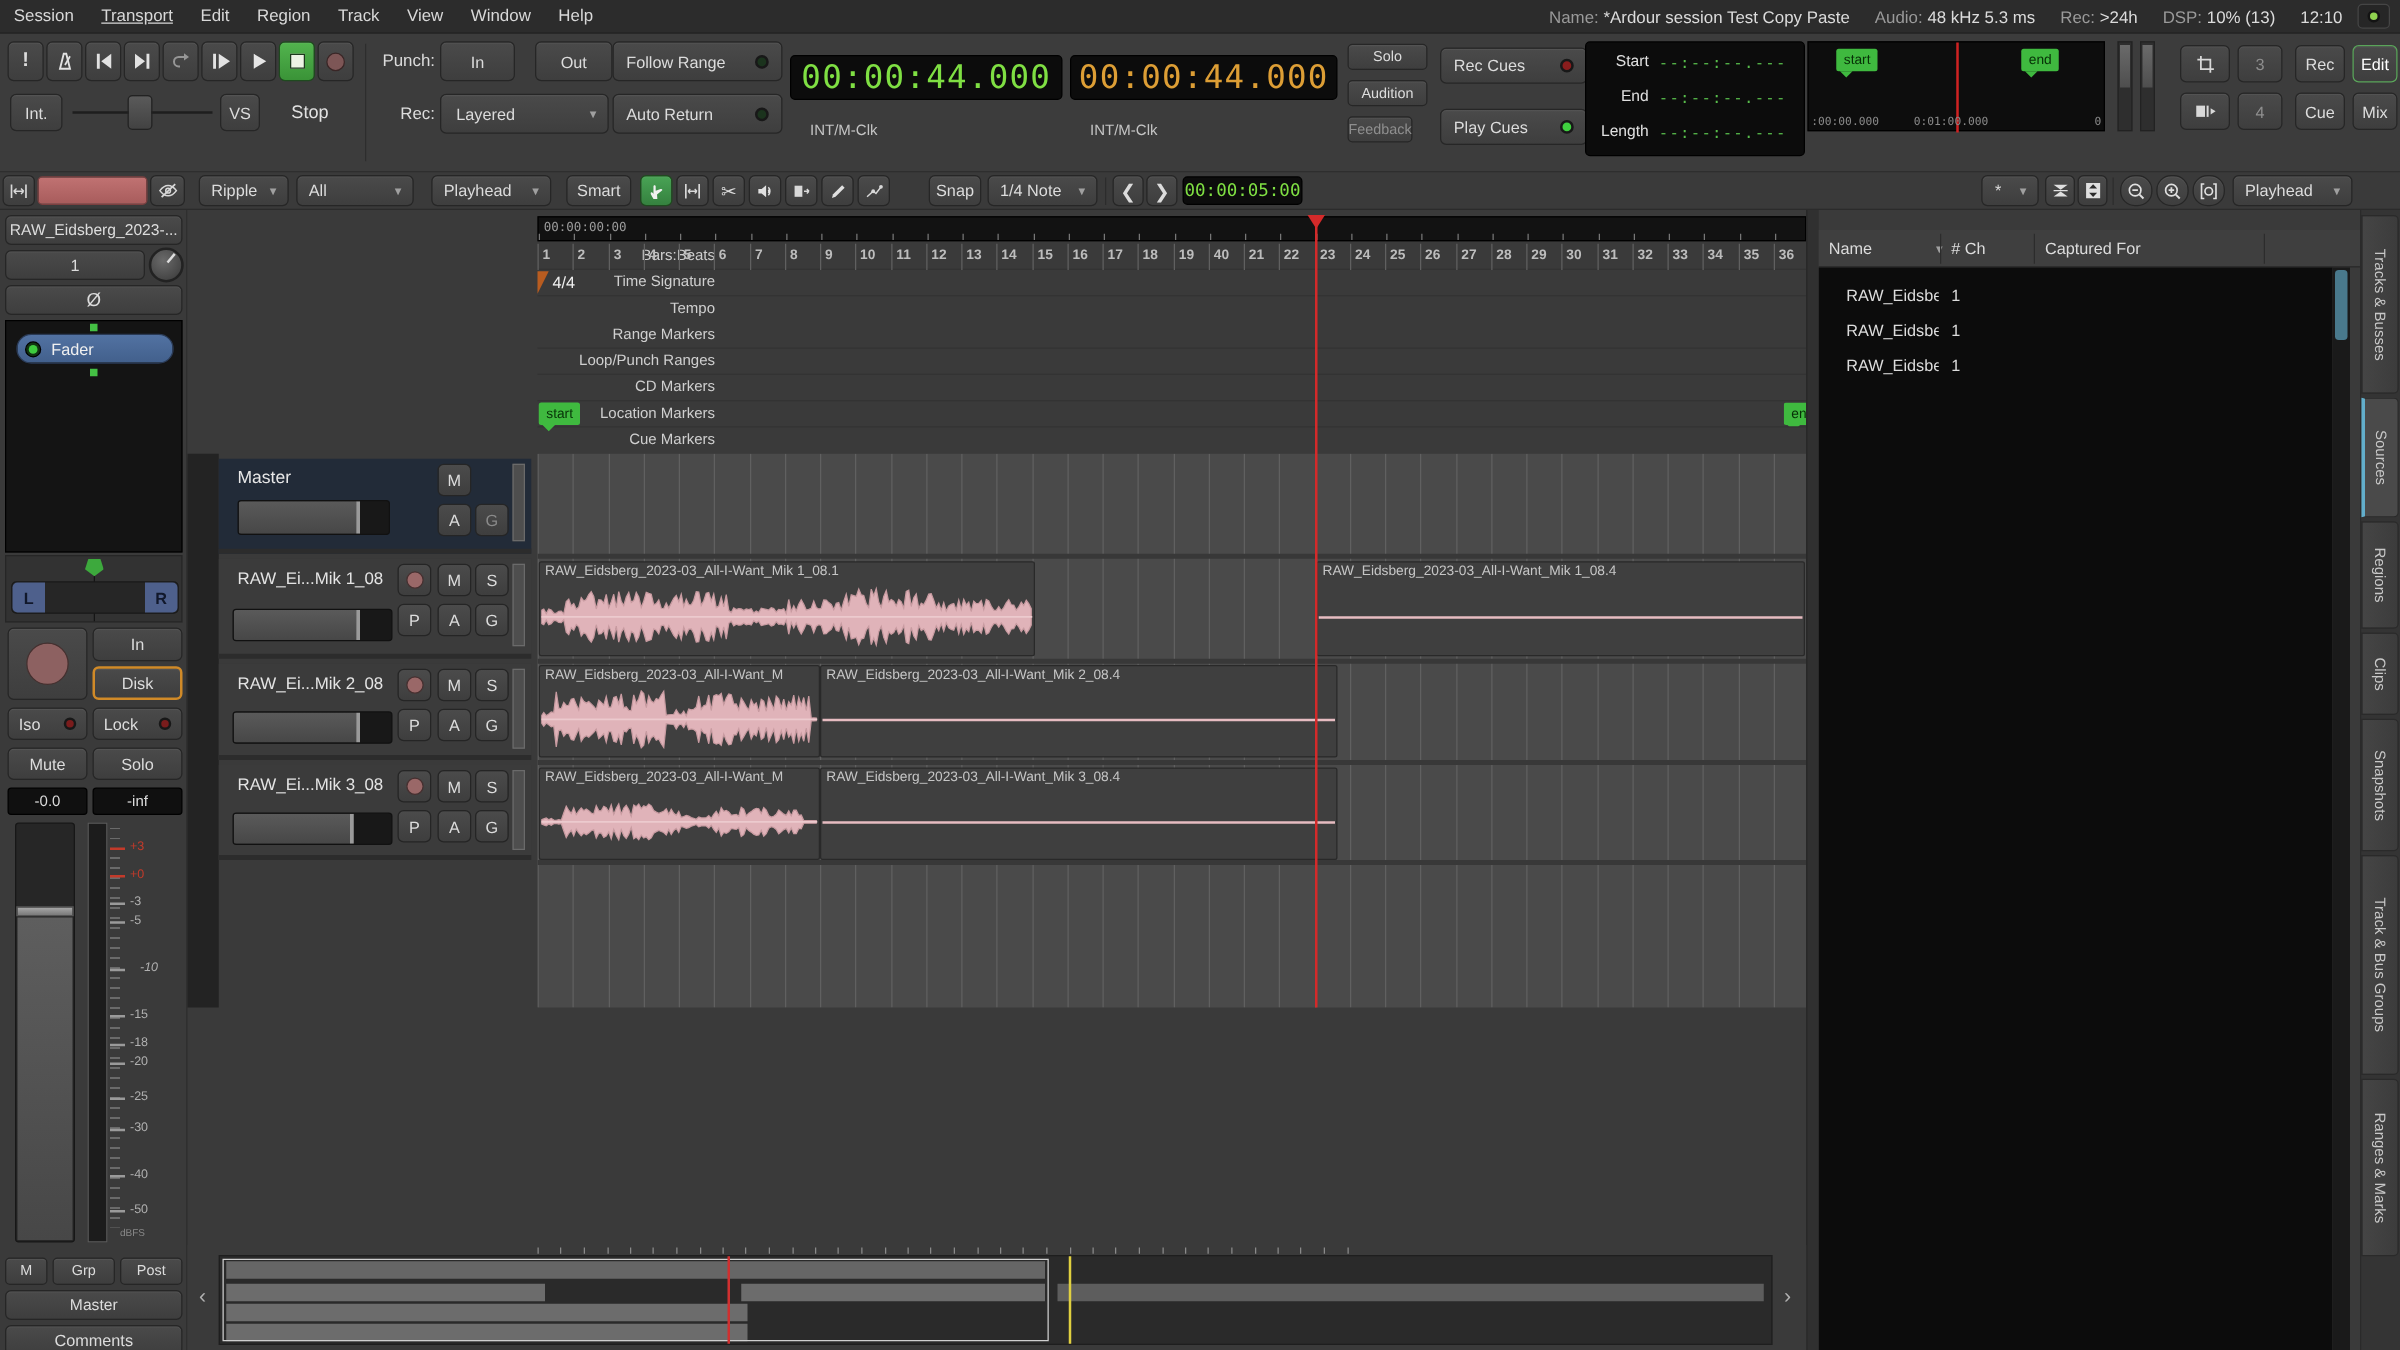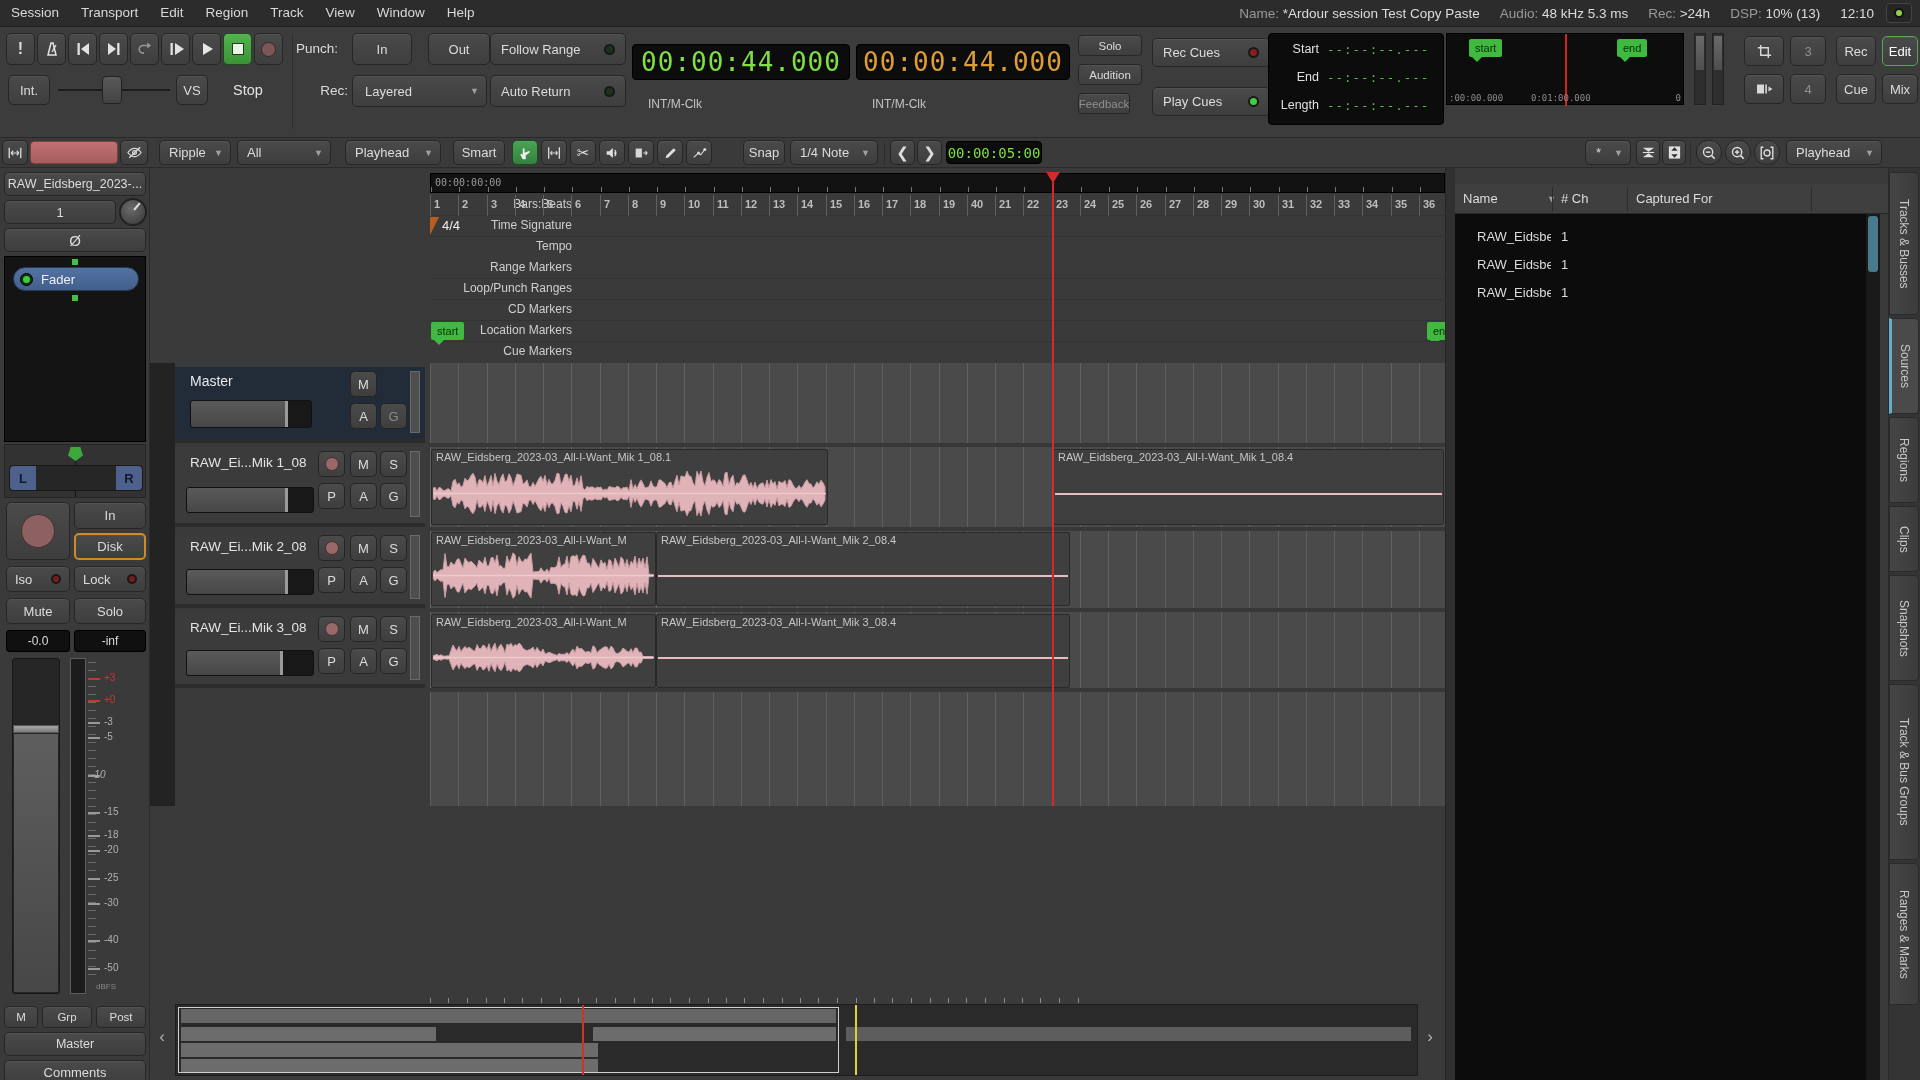--- a/index.html
+++ b/index.html
@@ -37,21 +37,21 @@
   .barnum{position:absolute;font-size:11px;color:#bdbdbd;font-weight:bold}
   .sep-v{position:absolute;width:1px;background:#2c2c2c}
   svg{display:block}
 </style>
 </head>
 <body>
 
 <div class="a menubar">
   <div id="menu-items" style="display:flex">
       <div class="menuitem" style="position: static;">Session</div>
-      <div class="menuitem" style="position: static;">Transport</div>
+      <div class="menuitem" style="position: static; text-decoration: underline;">Transport</div>
       <div class="menuitem" style="position: static;">Edit</div>
       <div class="menuitem" style="position: static;">Region</div>
       <div class="menuitem" style="position: static;">Track</div>
       <div class="menuitem" style="position: static;">View</div>
       <div class="menuitem" style="position: static;">Window</div>
       <div class="menuitem" style="position: static;">Help</div>
     </div>
   <div style="position:absolute;right:46px;display:flex;gap:20px;align-items:center;font-size:13.5px">
     <span><span class="dimtxt">Name:</span> <span>*Ardour session Test Copy Paste</span></span>
     <span><span class="dimtxt">Audio:</span> <span>48 kHz  5.3 ms</span></span>
@@ -118,21 +118,21 @@
   </div>
   <div class="btn" style="left:176px;top:48px;width:32px;height:30px">
       <span>VS</span>
     </div>
   <div class="a" style="left:216px;top:48px;width:64px;height:30px;display:flex;align-items:center;justify-content:center;font-size:14.5px;color:#e2e2e2">
       <span>Stop</span>
     </div>
 
   <div class="a" style="left:292px;top:8px;width:1px;height:94px;background:#2d2d2d"></div>
 
-  <div class="a" style="left:296px;top:14px;width:52px;font-size:13.5px"><span>Punch:</span></div>
+  <div class="a" style="left:296px;top:14px;width:52px;text-align:right;font-size:13.5px"><span>Punch:</span></div>
   <div class="btn" style="left:352px;top:6px;width:60px;height:32px">
       <span>In</span>
     </div>
   <div class="btn" style="left:428px;top:6px;width:62px;height:32px">
       <span>Out</span>
     </div>
   <div class="a" style="left:296px;top:56px;width:52px;text-align:right;font-size:13.5px"><span>Rec:</span></div>
   <div class="btn" style="left:352px;top:48px;width:135px;height:32px;justify-content:flex-start;padding-left:12px">
       <span>Layered</span>
       <span class="caret abs">▼</span>
@@ -444,21 +444,21 @@
   <div id="meter-scale" class="a" style="left: 88px; top: 490px; width: 60px; height: 340px; background: repeating-linear-gradient(rgb(106, 106, 106) 0px, rgb(106, 106, 106) 1px, transparent 1px, transparent 8px) 0px 4px / 8px 320px no-repeat;">
       <div style="position: absolute; left: 0px; top: 20px; width: 12px; height: 2px; background: rgb(195, 58, 42);"></div>
       <div style="position: absolute; left: 16px; top: 14px; font-size: 10px; color: rgb(195, 58, 42);">+3</div>
       <div style="position: absolute; left: 0px; top: 42px; width: 12px; height: 2px; background: rgb(195, 58, 42);"></div>
       <div style="position: absolute; left: 16px; top: 36px; font-size: 10px; color: rgb(195, 58, 42);">+0</div>
       <div style="position: absolute; left: 0px; top: 64px; width: 12px; height: 2px; background: rgb(154, 154, 154);"></div>
       <div style="position: absolute; left: 16px; top: 58px; font-size: 10px; color: rgb(176, 176, 176);">-3</div>
       <div style="position: absolute; left: 0px; top: 79px; width: 12px; height: 2px; background: rgb(154, 154, 154);"></div>
       <div style="position: absolute; left: 16px; top: 73px; font-size: 10px; color: rgb(176, 176, 176);">-5</div>
       <div style="position: absolute; left: 0px; top: 117px; width: 12px; height: 2px; background: rgb(154, 154, 154);"></div>
-      <div style="position: absolute; left: 3px; top: 111px; font-size: 10px; color: rgb(176, 176, 176); font-style: italic;">-10</div>
+      <div style="position: absolute; left: 24px; top: 111px; font-size: 10px; color: rgb(176, 176, 176); font-style: italic;">-10</div>
       <div style="position: absolute; left: 0px; top: 154px; width: 12px; height: 2px; background: rgb(154, 154, 154);"></div>
       <div style="position: absolute; left: 16px; top: 148px; font-size: 10px; color: rgb(176, 176, 176);">-15</div>
       <div style="position: absolute; left: 0px; top: 177px; width: 12px; height: 2px; background: rgb(154, 154, 154);"></div>
       <div style="position: absolute; left: 16px; top: 171px; font-size: 10px; color: rgb(176, 176, 176);">-18</div>
       <div style="position: absolute; left: 0px; top: 192px; width: 12px; height: 2px; background: rgb(154, 154, 154);"></div>
       <div style="position: absolute; left: 16px; top: 186px; font-size: 10px; color: rgb(176, 176, 176);">-20</div>
       <div style="position: absolute; left: 0px; top: 220px; width: 12px; height: 2px; background: rgb(154, 154, 154);"></div>
       <div style="position: absolute; left: 16px; top: 214px; font-size: 10px; color: rgb(176, 176, 176);">-25</div>
       <div style="position: absolute; left: 0px; top: 245px; width: 12px; height: 2px; background: rgb(154, 154, 154);"></div>
       <div style="position: absolute; left: 16px; top: 239px; font-size: 10px; color: rgb(176, 176, 176);">-30</div>

